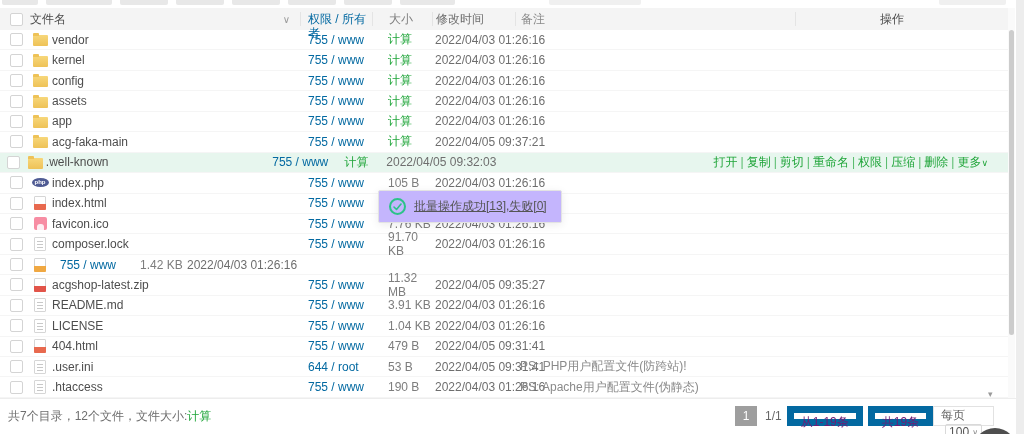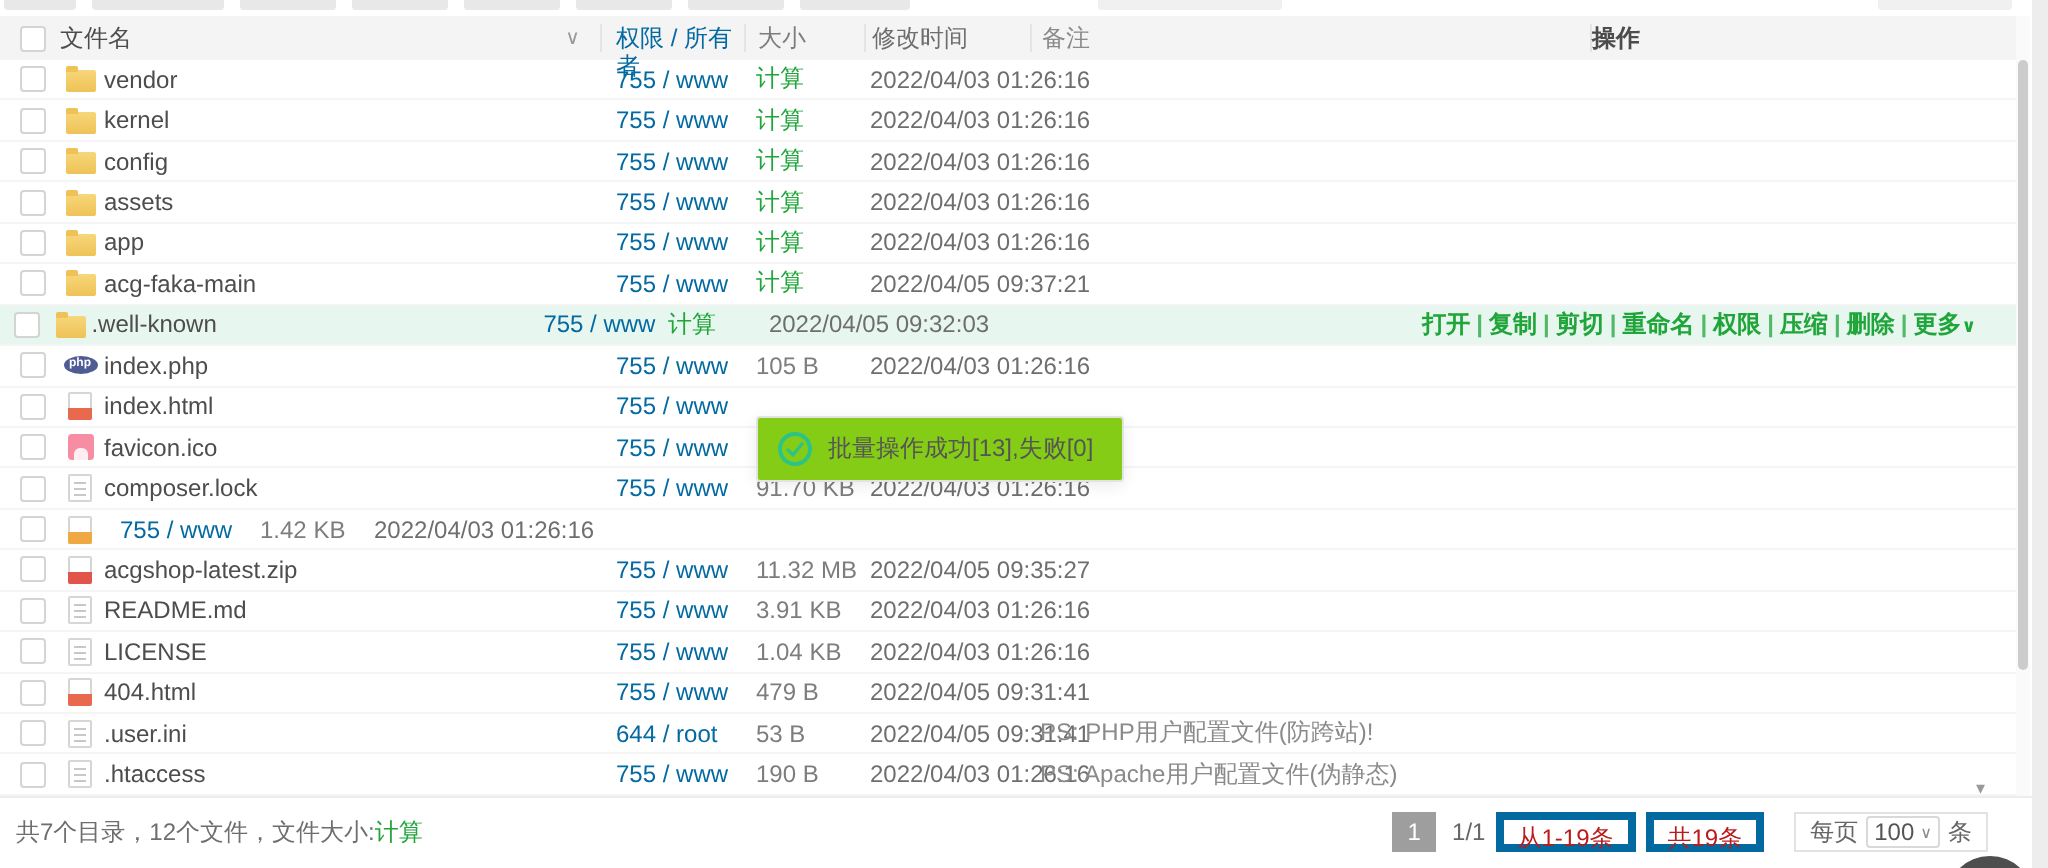--- a/index.html
+++ b/index.html
@@ -23,24 +23,24 @@
   .row.selected { background:var(--selected,#e7f6ee); }
 
   .c-check { width:28px; display:flex; justify-content:flex-end; }
   .cb { width:13px; height:13px; border:1px solid #d4d4d4; border-radius:2px; background:#fff; margin-right:5px; }
   .c-icon { width:24px; display:flex; justify-content:center; align-items:center; }
   .c-name { width:248px; color:#4d4d4d; white-space:nowrap; overflow:hidden; }
   .hd .h-name { width:272px; padding-left:2px; display:flex; align-items:center; }
   .hd .h-name .lbl { flex:1; }
   .chev { color:#9a9a9a; font-size:10px; margin-right:10px; }
   .c-perm { width:72px; padding-left:7px; color:#0369a1; border-left:1px solid transparent; }
-  .c-size { width:60px; padding-left:6px; color:#7d7d7d; }
+  .c-size { width:60px; padding-left:16px; color:#7d7d7d; }
   .c-mtime { width:83px; padding-left:3px; color:#6e6e6e; white-space:nowrap; }
   .c-note { width:280px; padding-left:5px; color:#8a8a8a; white-space:nowrap; overflow:hidden; }
-  .c-action { flex:1; text-align:left; padding-right:20px; white-space:nowrap;font-weight:bold; }
+  .c-action { flex:1; text-align:center; padding-right:20px; white-space:nowrap; }
   .hd .c-perm,.hd .c-size,.hd .c-mtime,.hd .c-note { border-left:1px solid #e4e4e4; height:14px; line-height:14px; }
   .hd .c-action { border-left:1px solid #e4e4e4; height:14px; line-height:14px; }
 
   a.green, .green { color:var(--accent,#20a53a); text-decoration:none; cursor:pointer; }
   .act-sep { color:var(--accent,#20a53a); margin:0 3px; opacity:.75; font-style:normal; }
   .more-caret { font-size:9px; }
 
   
   .icon-folder { width:15px; height:11px; background:linear-gradient(#f7d77a,#eec257); border-radius:1px; position:relative; margin-top:2px; }
   .icon-folder::before { content:""; position:absolute; top:-2px; left:0; width:6px; height:3px; background:#eec257; border-radius:1px 1px 0 0; }
@@ -50,36 +50,36 @@
   .fic.b-html::after, .fic.b-json::after, .fic.b-zip::after { content:""; position:absolute; left:-1px; right:-1px; bottom:-1px; height:6px; border-radius:0 0 1px 1px; }
   .fic.b-html::after { background:#e8694e; }
   .fic.b-json::after { background:#f0a842; }
   .fic.b-zip::after  { background:#e25449; }
   .icon-php { width:17px; height:9px; background:#4f5b93; border-radius:50%; color:#fff; font-size:6px; line-height:9px; text-align:center; font-weight:bold; }
   .icon-php::after { content:"php"; }
   .icon-img { width:13px; height:13px; border-radius:2px; background:#f78da3; position:relative; overflow:hidden; }
   .icon-img::after { content:""; position:absolute; bottom:0; left:3px; width:7px; height:6px; background:#fdeef2; border-radius:3px 3px 0 0; }
 
   
-  .toast { position:absolute; left:378px; top:208px; height:33px; min-width:172px; background:#84cc16;
+  .toast { position:absolute; left:378px; top:190px; height:33px; min-width:172px; background:#c4b5fd;
      border:1px solid #e3e3e3; border-radius:2px; box-shadow:0 2px 8px rgba(0,0,0,.08);
-     display:flex; align-items:center; padding:0 14px 0 10px; z-index:5; color:#555; }
+     display:flex; align-items:center; padding:0 14px 0 10px; z-index:5; color:#555;text-decoration:underline; }
   .toast .ticon { width:17px; height:17px; border-radius:50%; border:2px solid var(--toast,#2cc389);
      display:flex; align-items:center; justify-content:center; margin-right:8px; flex:none; }
   .toast .ticon svg { display:block; }
 
   
   .footer { position:absolute; left:0; top:398px; width:1016px; height:36px; background:#fff; border-top:1px solid #ededed;
      display:flex; align-items:center; }
   .f-summary { padding-left:8px; color:#6e6e6e; }
   .pager { position:absolute; right:22px; top:7px; display:flex; align-items:center; height:20px; }
-  .pg-box { height:20px; line-height:18px; border:4px solid #0369a1; background:#fff; color:#b91c1c; padding:0 7px; margin-left:5px; }
+  .pg-box { height:20px; line-height:18px; border:7px solid #0369a1; background:#fff; color:#701a75; padding:0 7px; margin-left:5px; }
   .pg-active { height:20px; line-height:20px; width:22px; text-align:center; background:#9e9e9e; color:#fff; margin-left:5px; }
   .pg-ratio { margin-left:8px; color:#666; }
-  .pg-per { display:flex; align-items:center; border:1px solid #e2e2e2; height:20px; padding:0 7px; margin-left:15px; color:#666; }
+  .pg-per { display:flex; border:1px solid #e2e2e2; height:20px; padding:0 7px; margin-left:0; color:#666;flex-direction:column; }
   .pg-select { display:inline-flex; align-items:center; border:1px solid #d9d9d9; border-radius:2px; height:16px; padding:0 3px; margin:0 4px; color:#555; cursor:pointer; }
   .pg-select .sc { font-size:8px; color:#888; margin-left:3px; }
 
   .caret-artifact { position:absolute; left:988px; top:389px; font-size:9px; color:#9a9a9a; }
   .fab { position:absolute; left:973px; top:428px; width:44px; height:44px; border-radius:50%; background:#4e4e4e; }
 </style>
 </head>
 <body>
 
 <div id="app">

